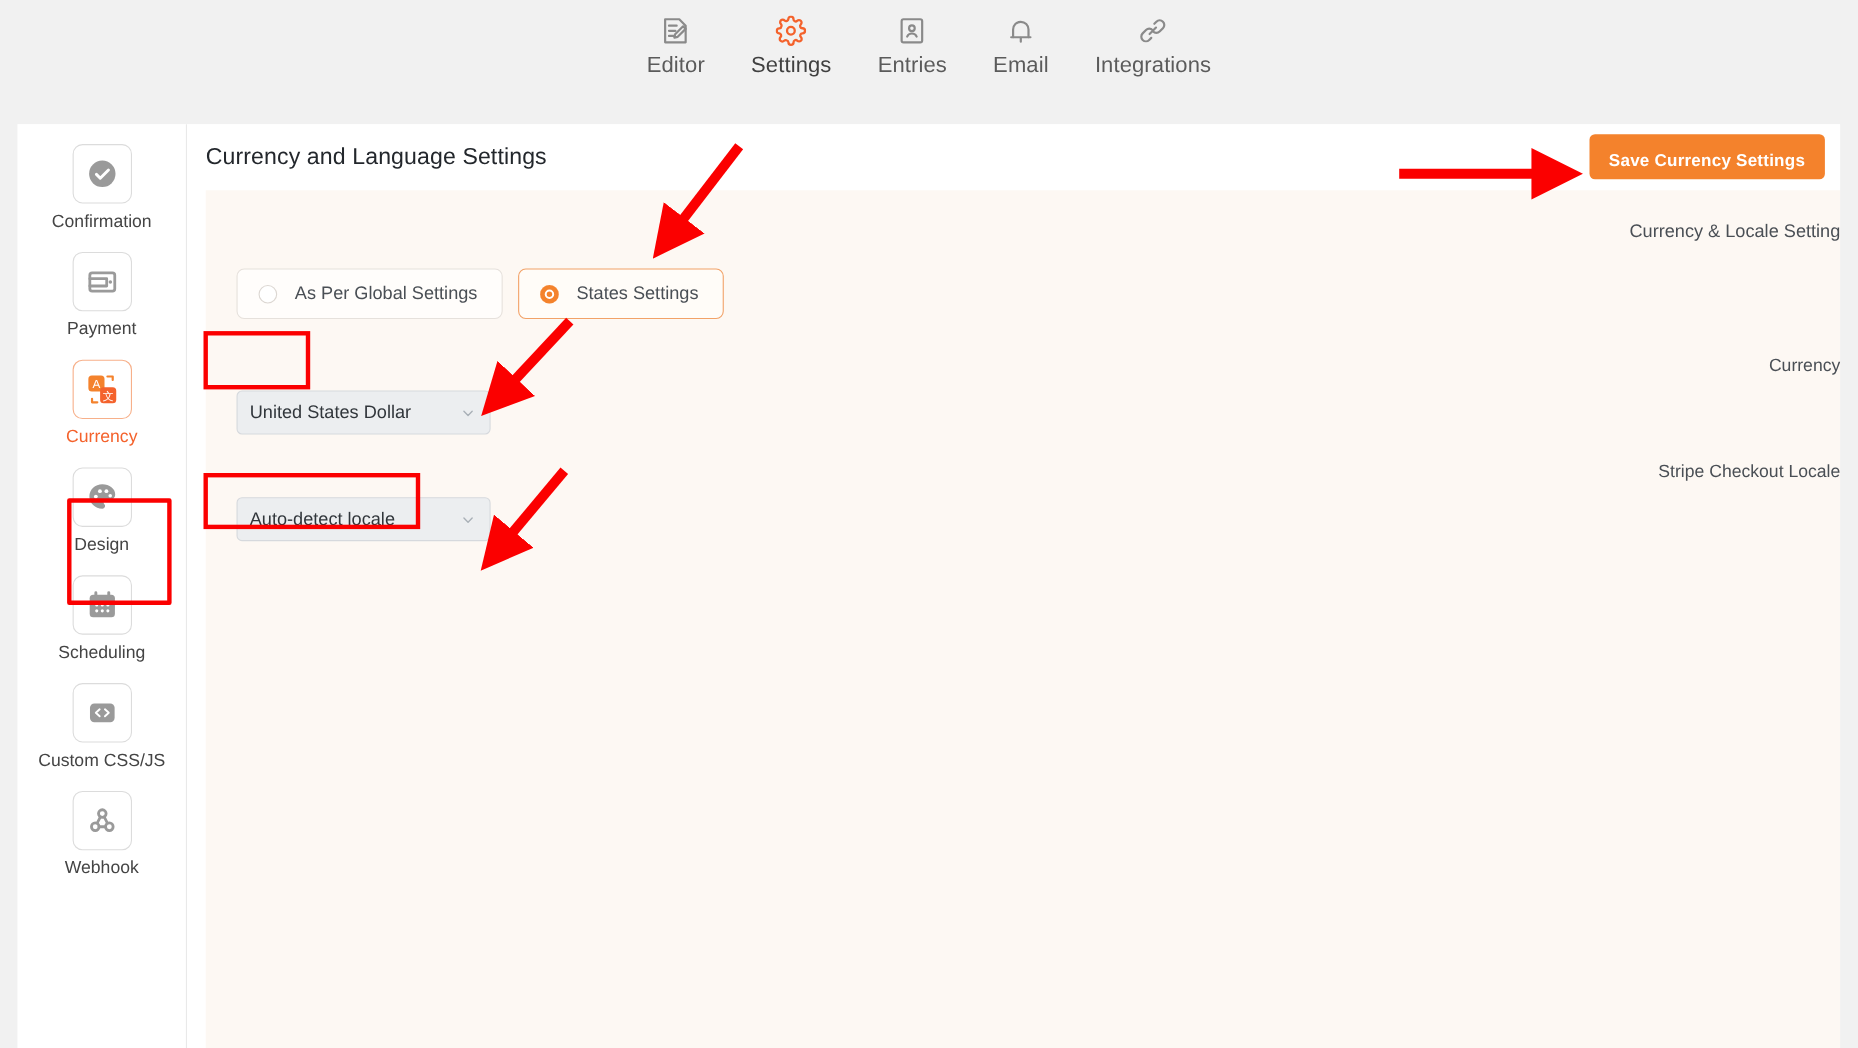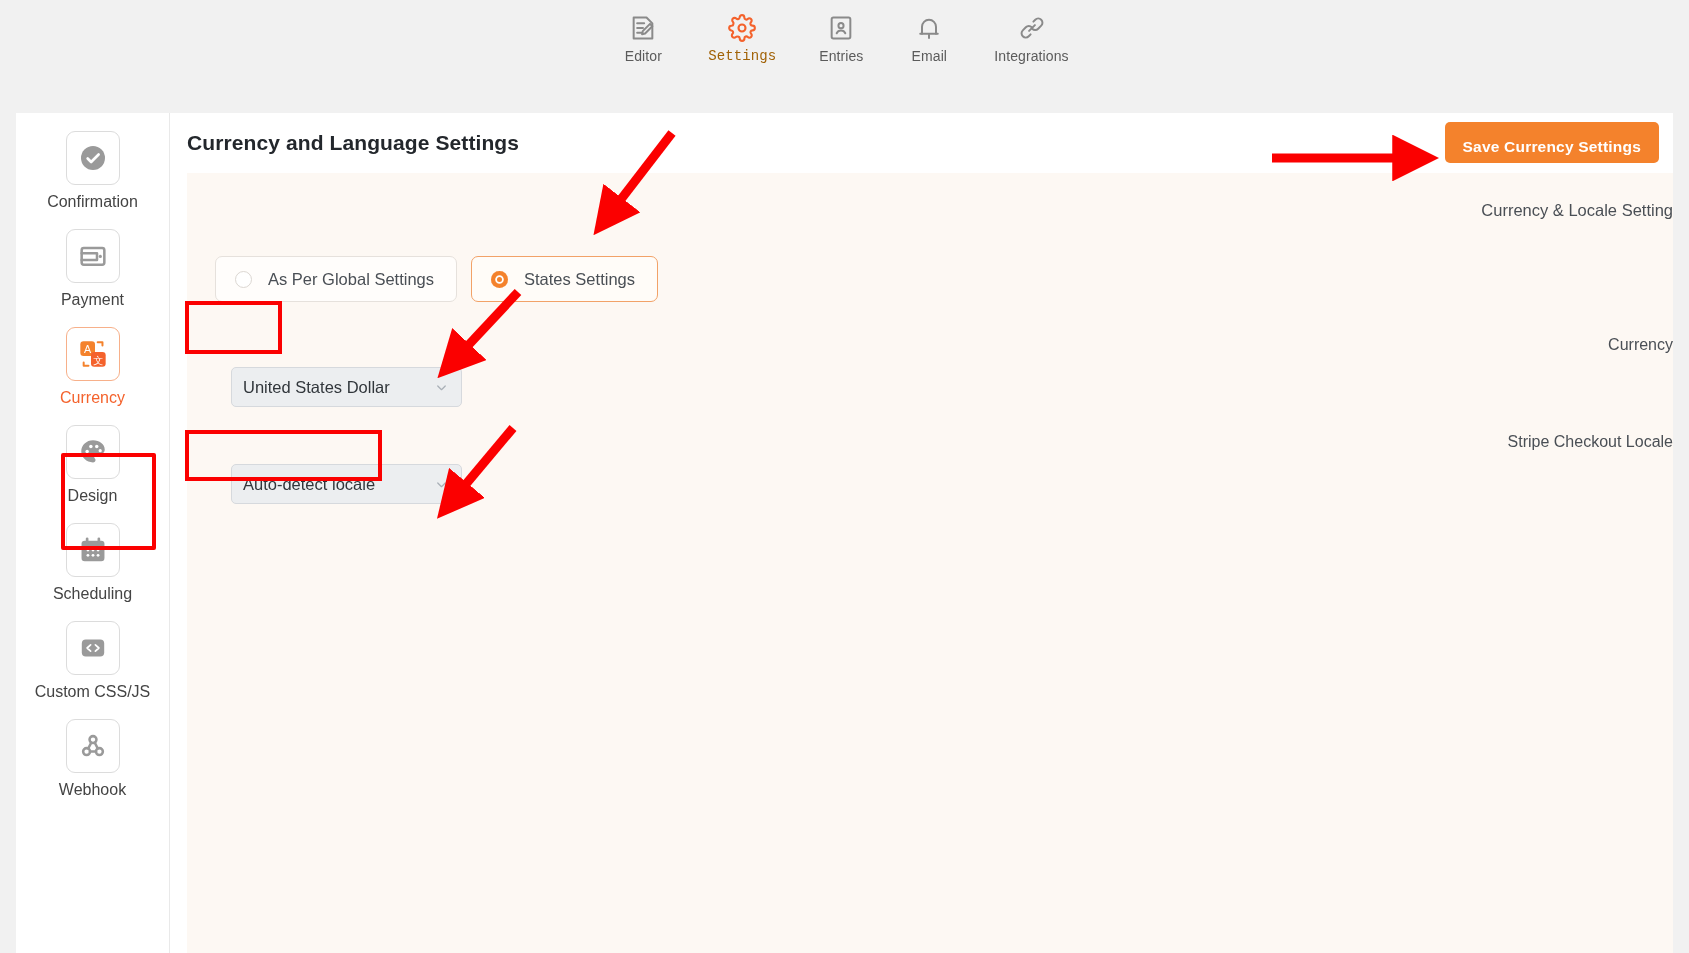--- a/index.html
+++ b/index.html
@@ -18,23 +18,23 @@
     position: absolute; top: 0; left: 0; width: 1689px; height: 118px;
     background: #f1f1f1;
     display: flex; align-items: flex-start; justify-content: center;
   }
   .topnav-inner { display: flex; gap: 42px; padding-top: 14px; }
   .nav-item {
     display: flex; flex-direction: column; align-items: center; gap: 6px;
     cursor: pointer; min-width: 46px;
   }
   .nav-icon { width: 28px; height: 28px; display: block; color: #8a8a8a; }
-  .nav-label { font-size: 14px; color: #5b5b5b; white-space: nowrap; letter-spacing: .1px; }
+  .nav-label { font-size: 20px; color: #5b5b5b; white-space: nowrap; letter-spacing: .1px; }
   .nav-item.active .nav-icon { color: #f4622c; }
-  .nav-item.active .nav-label { color: #a16207; font-family: Liberation Mono, monospace; }
+  .nav-item.active .nav-label { color: #404040; }
 
   
   .page-card {
     position: absolute; left: 16px; top: 113px;
     width: 1657px; height: 840px;
     background: #ffffff;
   }
 
   
   .sidebar {
@@ -62,61 +62,61 @@
     position: absolute; left: 45px; top: 340px; width: 95px; height: 97px;
     border: 4px solid #fb0000; border-radius: 2px; pointer-events: none;
   }
 
   
   .content { position: absolute; left: 154px; top: 0; right: 0; bottom: 0; }
   .content-head {
     height: 60px; display: flex; align-items: center;
     padding: 0 0 0 17px; position: relative; background: #fff;
   }
-  .page-title { font-size: 21px; font-weight: bold; color: #23272c; letter-spacing: .1px; }
+  .page-title { font-size: 21px; font-weight: normal; color: #23272c; letter-spacing: .1px; }
   .save-btn {
     position: absolute; right: 14px; top: 9px;
     background: #f4822c; color: #fff; border: none; border-radius: 5px;
     font-size: 15.5px; font-weight: bold; font-family: "Liberation Sans", sans-serif;
     padding: 16px 18px; height: 41px; cursor: pointer; letter-spacing: .2px;
     white-space: nowrap;
   }
 
   .panel {
     position: absolute; left: 17px; top: 60px; right: 0; bottom: 0;
     background: #fdf8f3;
     padding: 28px 0 0 28px;
     text-align: right;
   }
   .panel-title { font-size: 16.5px; color: #4a4f55; margin: 0 0 24px 0; }
 
   .radio-row { display: flex; gap: 14px; margin-bottom: 34px; }
   .radio-card {
     display: flex; align-items: center; gap: 16px;
     border: 1px solid #e6e1dc; border-radius: 7px; background: #fffdfb;
-    height: 46px; padding: 0 22px 0 19px; cursor: pointer; margin-top: 12px;
+    height: 46px; padding: 0 22px 0 19px; cursor: pointer;
   }
   .radio-card.selected { border-color: #f2a268; background: #fffcf8; }
   .radio-dot {
     width: 17px; height: 17px; border-radius: 50%;
     border: 1.6px solid #dcd7d2; background: #fff; flex: none;
   }
   .radio-card.selected .radio-dot {
     border: none; background: #f4822c;
     box-shadow: inset 0 0 0 4.2px #f4822c, inset 0 0 0 6px #ffffff;
   }
   .radio-text { font-size: 16.5px; color: #4a4f55; white-space: nowrap; }
 
   .field-block { margin-bottom: 26px; position: relative; }
   .field-label { font-size: 16px; color: #4a4f55; margin-bottom: 13px; display: inline-block; }
   .select-box {
     width: 231px; height: 40px; background: #eceef0;
     border: 1px solid #d6d9dd; border-radius: 5px;
     display: flex; align-items: center; justify-content: space-between;
-    padding: 0 12px 0 11px; cursor: pointer; margin-left: 16px;
+    padding: 0 12px 0 11px; cursor: pointer;
   }
   .select-value { font-size: 16.5px; color: #31363b; white-space: nowrap; }
   .chev { width: 15px; height: 15px; color: #a9b0b7; flex: none; }
 
   
   .hl-box { position: absolute; border: 4px solid #fb0000; pointer-events: none; }
   .hl-currency-label { left: 185px; top: 301px; width: 97px; height: 53px; }
   .hl-locale-label  { left: 185px; top: 430px; width: 197px; height: 51px; }
 
   .arrows { position: absolute; left: 0; top: 0; width: 1689px; height: 953px; pointer-events: none; }

